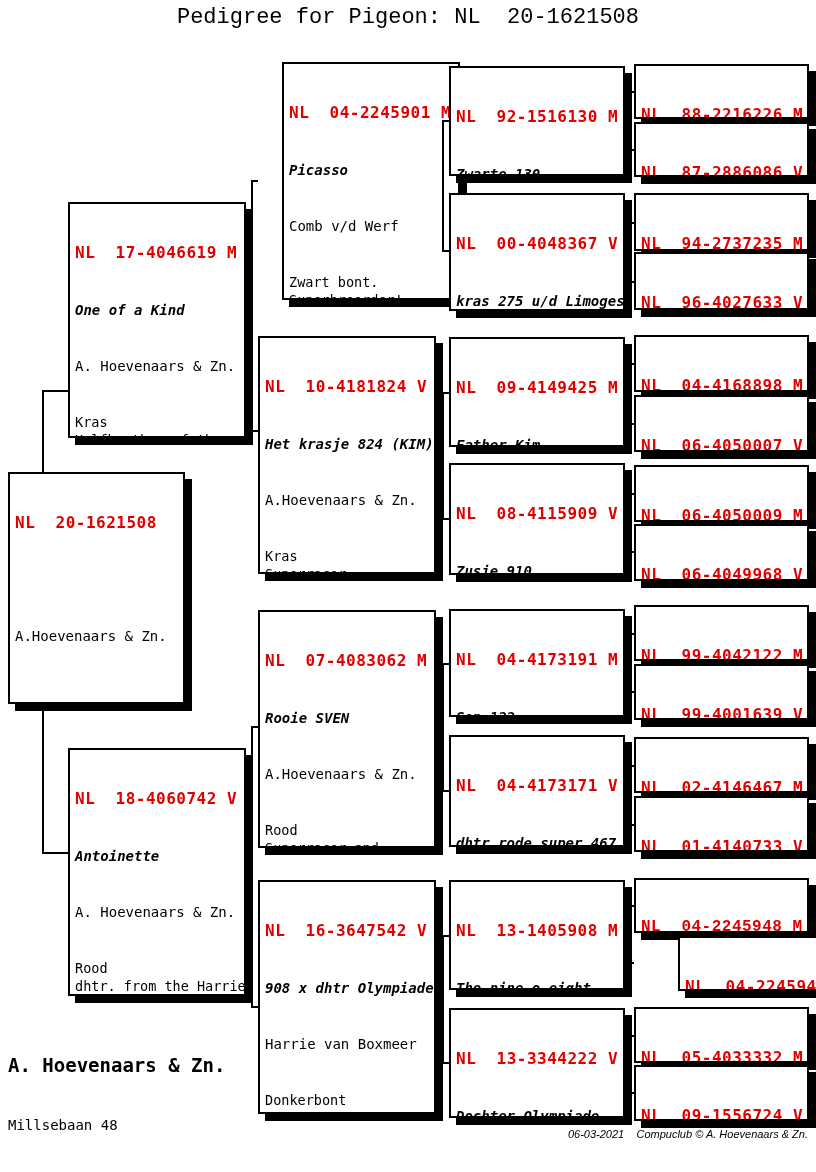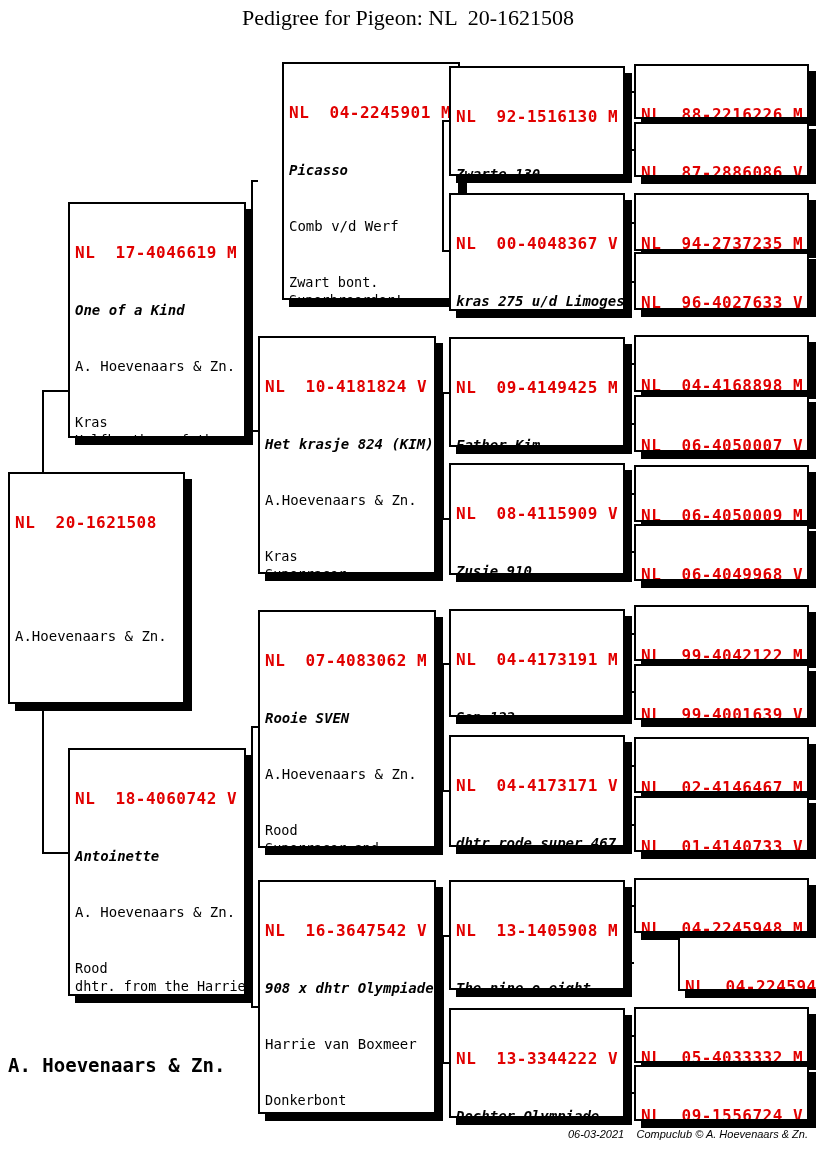--- a/index.html
+++ b/index.html
@@ -7,21 +7,21 @@
     width:816px;height:1172px;
     background:#ffffff;
     position:relative;
     overflow:hidden;
     font-family:"DejaVu Sans Mono", monospace;
     color:#000;
   }
   .title{
     position:absolute;left:0;top:5px;width:816px;
     text-align:center;
-    font-family:Liberation Serif, serif;
+    font-family:Liberation Mono, monospace;
     font-size:22px;
     white-space:pre;
   }
   .pbox{
     position:absolute;
     background:#fff;
     border:2px solid #000;
     box-shadow:7px 7px 0 0 #000;
     box-sizing:border-box;
     padding:1px 5px;
@@ -201,21 +201,21 @@
     <div class="pbox" style="left: 634px; top: 737px; width: 175px; height: 56px;">
     <div class="phead">NL  02-4146467 M</div>
     
     
   </div>
     <div class="pbox" style="left: 634px; top: 796px; width: 175px; height: 56px;">
     <div class="phead">NL  01-4140733 V</div>
     
     
   </div>
-    <div class="pbox" style="left: 634px; top: 878px; width: 175px; height: 55px;">
+    <div class="pbox" style="left: 634px; top: 878px; width: 175px; height: 55px; font-family: Liberation Mono, monospace;">
     <div class="phead">NL  04-2245948 M</div>
     
     
   </div>
     <div class="pbox" style="left: 634px; top: 936px; width: 175px; height: 55px; margin-left: 44px;">
     <div class="phead">NL  04-2245942 V</div>
     
     
   </div>
     <div class="pbox" style="left: 634px; top: 1007px; width: 175px; height: 56px;">
@@ -271,19 +271,20 @@
     <div class="conn" style="left: 628px; top: 905px; width: 2px; height: 59px;"></div>
     <div class="conn" style="left: 628px; top: 905px; width: 6px; height: 2px;"></div>
     <div class="conn" style="left: 628px; top: 962px; width: 6px; height: 2px;"></div>
     <div class="conn" style="left: 628px; top: 1035px; width: 2px; height: 59px;"></div>
     <div class="conn" style="left: 628px; top: 1035px; width: 6px; height: 2px;"></div>
     <div class="conn" style="left: 628px; top: 1092px; width: 6px; height: 2px;"></div>
   </div>
 
 <div class="ownerblock">
   <div class="oname">A. Hoevenaars &amp; Zn.</div>
+  <div class="oline">Millsebaan 48</div>
   
   
   
   
 </div>
 
 <div class="footer"><span>06-03-2021</span><span>    </span><span>Compuclub © A. Hoevenaars &amp; Zn.</span></div>
 
 </body></html>

